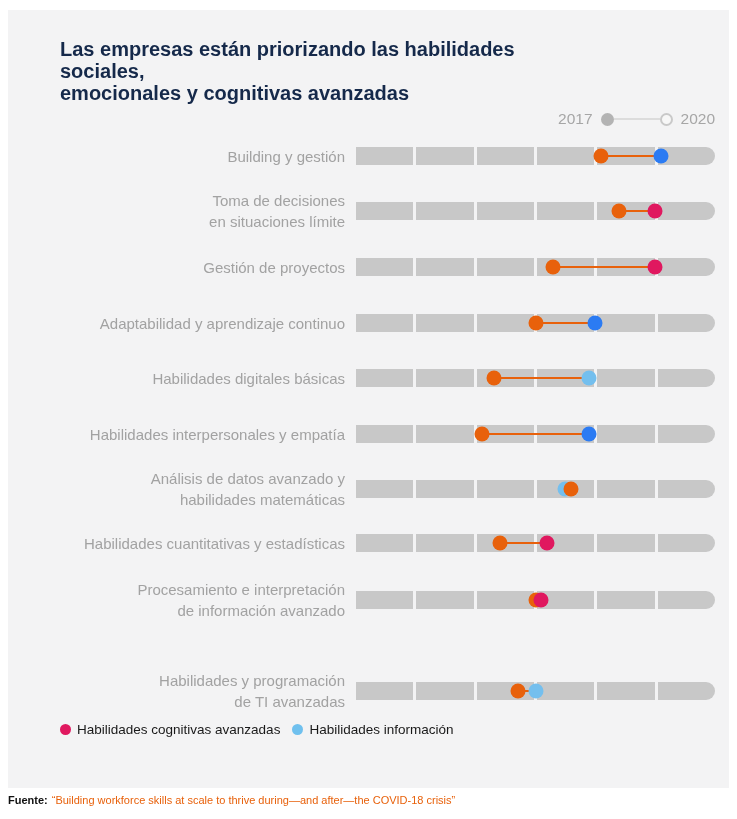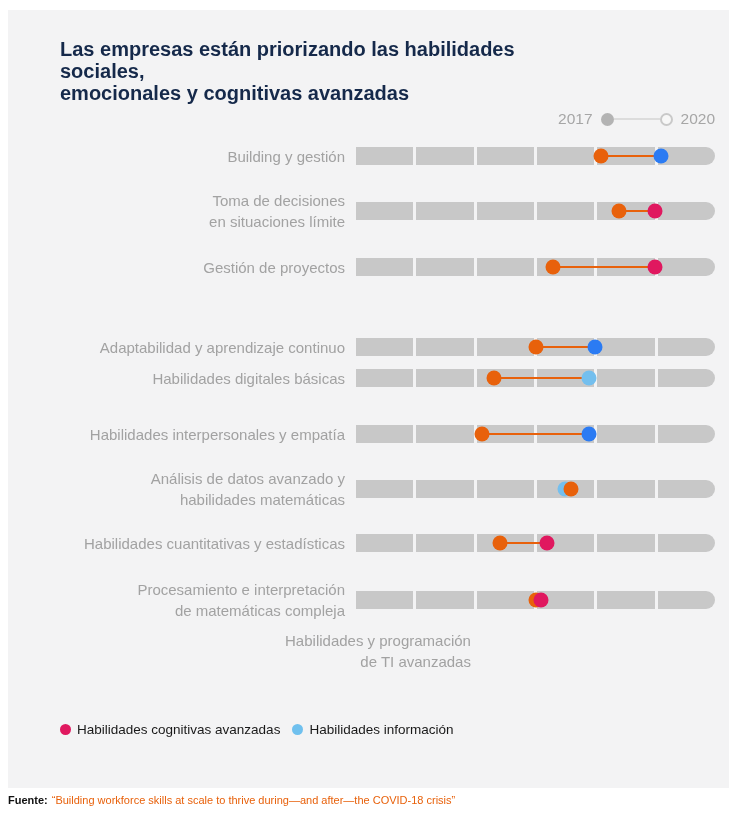--- a/index.html
+++ b/index.html
@@ -160,21 +160,21 @@
             <div class="seg" style="background: rgb(200, 200, 200);"></div>
             <div class="seg" style="background: rgb(200, 200, 200);"></div>
             <div class="seg" style="background: rgb(200, 200, 200);"></div>
             <div class="seg" style="background: rgb(200, 200, 200);"></div>
             <div class="seg last" style="background: rgb(200, 200, 200);"></div>
             <div class="connector" style="left: 55%; width: 28.3333%; background: rgb(232, 97, 11);"></div>
             <div class="dot" style="left: 55%; background: rgb(232, 97, 11); z-index: 43;"></div>
             <div class="dot" style="left: 83.3333%; background: rgb(224, 24, 95); z-index: 60;"></div>
           </div>
         </div>
-        <div class="row" style="top: 304px; margin-top: 24px;">
+        <div class="row" style="top: 304px;">
           <div class="row-label">Adaptabilidad y aprendizaje continuo</div>
           <div class="track">
             <div class="seg" style="background: rgb(200, 200, 200);"></div>
             <div class="seg" style="background: rgb(200, 200, 200);"></div>
             <div class="seg" style="background: rgb(200, 200, 200);"></div>
             <div class="seg" style="background: rgb(200, 200, 200);"></div>
             <div class="seg" style="background: rgb(200, 200, 200);"></div>
             <div class="seg last" style="background: rgb(200, 200, 200);"></div>
             <div class="connector" style="left: 50%; width: 16.6667%; background: rgb(232, 97, 11);"></div>
             <div class="dot" style="left: 50%; background: rgb(232, 97, 11); z-index: 40;"></div>
@@ -233,34 +233,34 @@
             <div class="seg" style="background: rgb(200, 200, 200);"></div>
             <div class="seg" style="background: rgb(200, 200, 200);"></div>
             <div class="seg last" style="background: rgb(200, 200, 200);"></div>
             <div class="connector" style="left: 40%; width: 13.3333%; background: rgb(232, 97, 11);"></div>
             <div class="dot" style="left: 40%; background: rgb(232, 97, 11); z-index: 34;"></div>
             <div class="dot" style="left: 53.3333%; background: rgb(224, 24, 95); z-index: 42;"></div>
           </div>
         </div>
         <div class="row" style="top: 581px;">
           <div class="row-label">Procesamiento e interpretación
-de matemáticas compleja</div>
+de información avanzado</div>
           <div class="track">
             <div class="seg" style="background: rgb(200, 200, 200);"></div>
             <div class="seg" style="background: rgb(200, 200, 200);"></div>
             <div class="seg" style="background: rgb(200, 200, 200);"></div>
             <div class="seg" style="background: rgb(200, 200, 200);"></div>
             <div class="seg" style="background: rgb(200, 200, 200);"></div>
             <div class="seg last" style="background: rgb(200, 200, 200);"></div>
             <div class="connector" style="left: 50%; width: 1.66667%; background: rgb(232, 97, 11);"></div>
             <div class="dot" style="left: 50%; background: rgb(232, 97, 11); z-index: 40;"></div>
             <div class="dot" style="left: 51.6667%; background: rgb(224, 24, 95); z-index: 41;"></div>
           </div>
         </div>
-        <div class="row" style="top: 620px; flex-direction: column;">
+        <div class="row" style="top: 672px;">
           <div class="row-label">Habilidades y programación
 de TI avanzadas</div>
           <div class="track">
             <div class="seg" style="background: rgb(200, 200, 200);"></div>
             <div class="seg" style="background: rgb(200, 200, 200);"></div>
             <div class="seg" style="background: rgb(200, 200, 200);"></div>
             <div class="seg" style="background: rgb(200, 200, 200);"></div>
             <div class="seg" style="background: rgb(200, 200, 200);"></div>
             <div class="seg last" style="background: rgb(200, 200, 200);"></div>
             <div class="connector" style="left: 45%; width: 5%; background: rgb(232, 97, 11);"></div>

